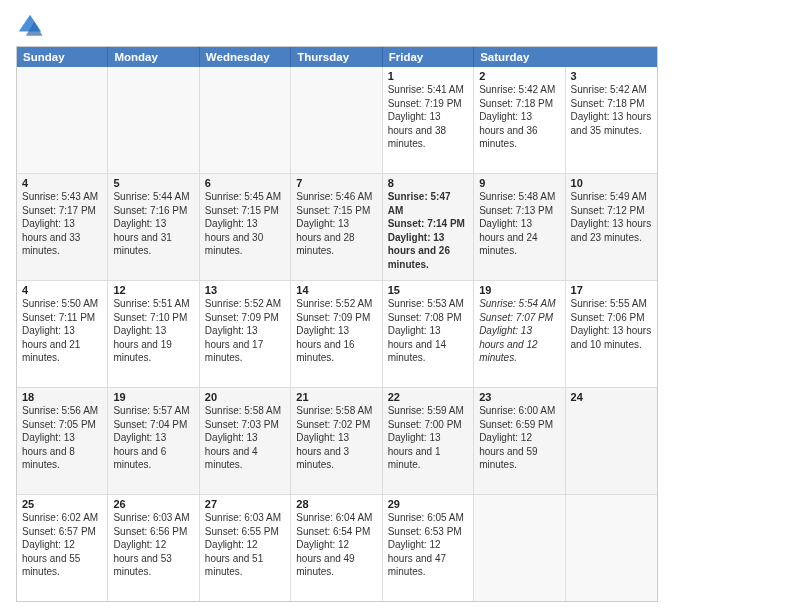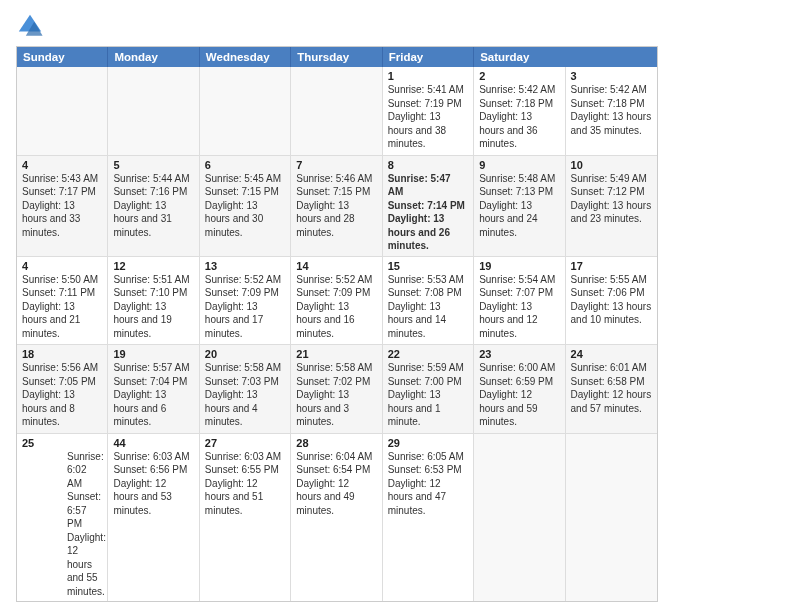--- a/index.html
+++ b/index.html
@@ -251,21 +251,21 @@
 Daylight: 13 hours and 16 minutes.</div>
           </div>
           <div class="cal-cell">
             <span class="day-num">15</span>
             <div class="day-info" style="white-space: pre-line;">Sunrise: 5:53 AM
 Sunset: 7:08 PM
 Daylight: 13 hours and 14 minutes.</div>
           </div>
           <div class="cal-cell">
             <span class="day-num">19</span>
-            <div class="day-info" style="white-space: pre-line;">Sunrise: 5:54 AM
+            <div class="day-info" style="white-space: pre-line; font-style: italic;">Sunrise: 5:54 AM
 Sunset: 7:07 PM
 Daylight: 13 hours and 12 minutes.</div>
           </div>
           <div class="cal-cell">
             <span class="day-num">17</span>
             <div class="day-info" style="white-space: pre-line;">Sunrise: 5:55 AM
 Sunset: 7:06 PM
 Daylight: 13 hours and 10 minutes.</div>
           </div>
         </div>
@@ -301,34 +301,31 @@
 Daylight: 13 hours and 1 minute.</div>
           </div>
           <div class="cal-cell">
             <span class="day-num">23</span>
             <div class="day-info" style="white-space: pre-line;">Sunrise: 6:00 AM
 Sunset: 6:59 PM
 Daylight: 12 hours and 59 minutes.</div>
           </div>
           <div class="cal-cell">
             <span class="day-num">24</span>
-            <div class="day-info" style="white-space: pre-line;">Sunrise: 6:01 AM
-Sunset: 6:58 PM
-Daylight: 12 hours and 57 minutes.</div>
           </div>
         </div>
         <div class="cal-row">
           <div class="cal-cell">
             <span class="day-num">25</span>
-            <div class="day-info" style="white-space: pre-line; margin-left: 45px;">Sunrise: 6:02 AM
+            <div class="day-info" style="white-space: pre-line;">Sunrise: 6:02 AM
 Sunset: 6:57 PM
 Daylight: 12 hours and 55 minutes.</div>
           </div>
           <div class="cal-cell">
-            <span class="day-num">44</span>
+            <span class="day-num">26</span>
             <div class="day-info" style="white-space: pre-line;">Sunrise: 6:03 AM
 Sunset: 6:56 PM
 Daylight: 12 hours and 53 minutes.</div>
           </div>
           <div class="cal-cell">
             <span class="day-num">27</span>
             <div class="day-info" style="white-space: pre-line;">Sunrise: 6:03 AM
 Sunset: 6:55 PM
 Daylight: 12 hours and 51 minutes.</div>
           </div>

